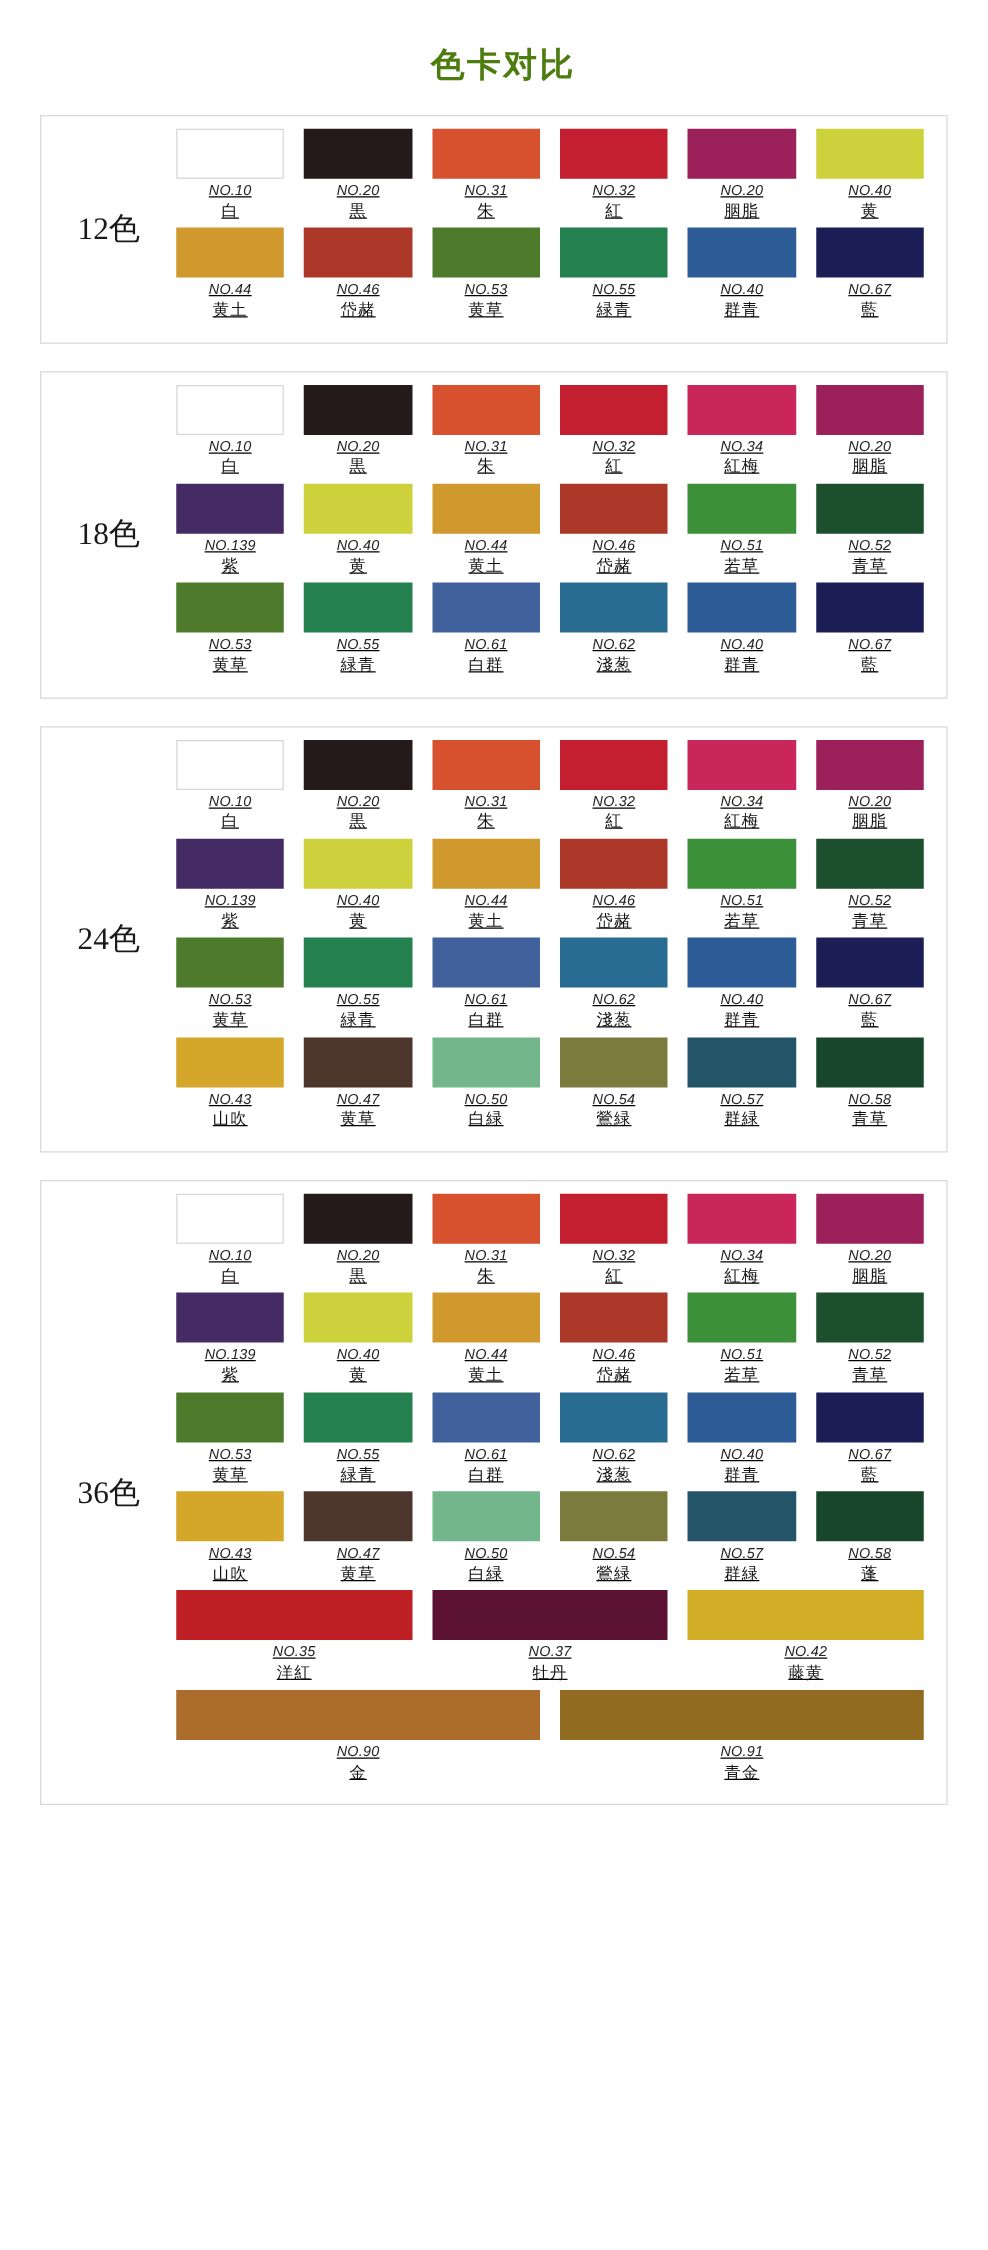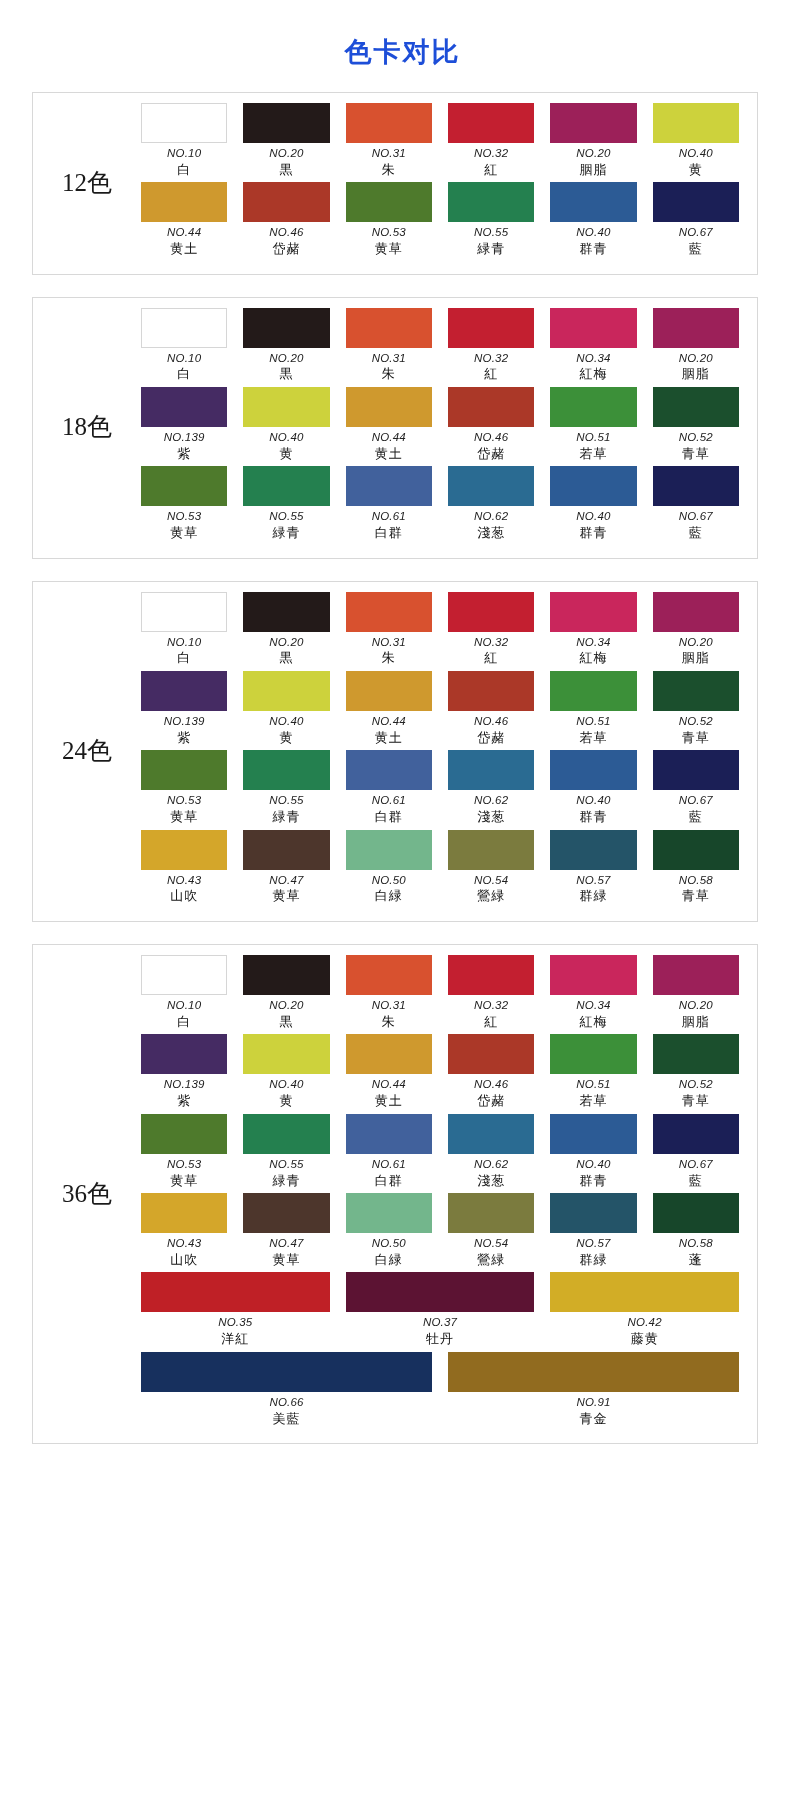--- a/index.html
+++ b/index.html
@@ -49,20 +49,21 @@
     flex: 1 1 auto;
     display: flex;
     flex-direction: column;
     padding-right: 18px;
   }
 
   .swatch-row {
     display: flex;
     gap: 16px;
     margin-bottom: 2px;
+    text-decoration: underline;
   }
 
   .swatch-cell {
     flex: 1 1 0;
     display: flex;
     flex-direction: column;
     align-items: center;
   }
 
   .swatch-chip {
@@ -96,21 +97,21 @@
     color: #111;
     font-family: "DejaVu Sans", "Liberation Sans", sans-serif;
     letter-spacing: 1px;
     margin-top: 1px;
   }
 </style>
 </head>
 <body>
 
 <div>
-  <div class="page-title" style="color: #1d4ed8; padding-left: 15px;">色卡对比</div>
+  <div class="page-title" style="color: #4d7c0f; padding-left: 15px;">色卡对比</div>
   <div id="panels-root">
       <div class="panel">
         <div class="panel-label">12色</div>
         <div class="swatch-grid">
           <div class="swatch-row">
             <div class="swatch-cell">
               <div class="swatch-chip bordered" style="background: rgb(255, 255, 255);"></div>
               <div class="swatch-caption">
                 <span class="swatch-no">NO.10</span>
                 <span class="swatch-name">白</span>
@@ -713,24 +714,24 @@
             <div class="swatch-cell">
               <div class="swatch-chip" style="background: rgb(210, 173, 38);"></div>
               <div class="swatch-caption">
                 <span class="swatch-no">NO.42</span>
                 <span class="swatch-name">藤黄</span>
               </div>
             </div>
           </div>
           <div class="swatch-row">
             <div class="swatch-cell">
-              <div class="swatch-chip" style="background: rgb(23, 48, 94);"></div>
-              <div class="swatch-caption">
-                <span class="swatch-no">NO.66</span>
-                <span class="swatch-name">美藍</span>
+              <div class="swatch-chip" style="background: rgb(171, 108, 44);"></div>
+              <div class="swatch-caption">
+                <span class="swatch-no">NO.90</span>
+                <span class="swatch-name">金</span>
               </div>
             </div>
             <div class="swatch-cell">
               <div class="swatch-chip" style="background: rgb(145, 107, 31);"></div>
               <div class="swatch-caption">
                 <span class="swatch-no">NO.91</span>
                 <span class="swatch-name">青金</span>
               </div>
             </div>
           </div>

